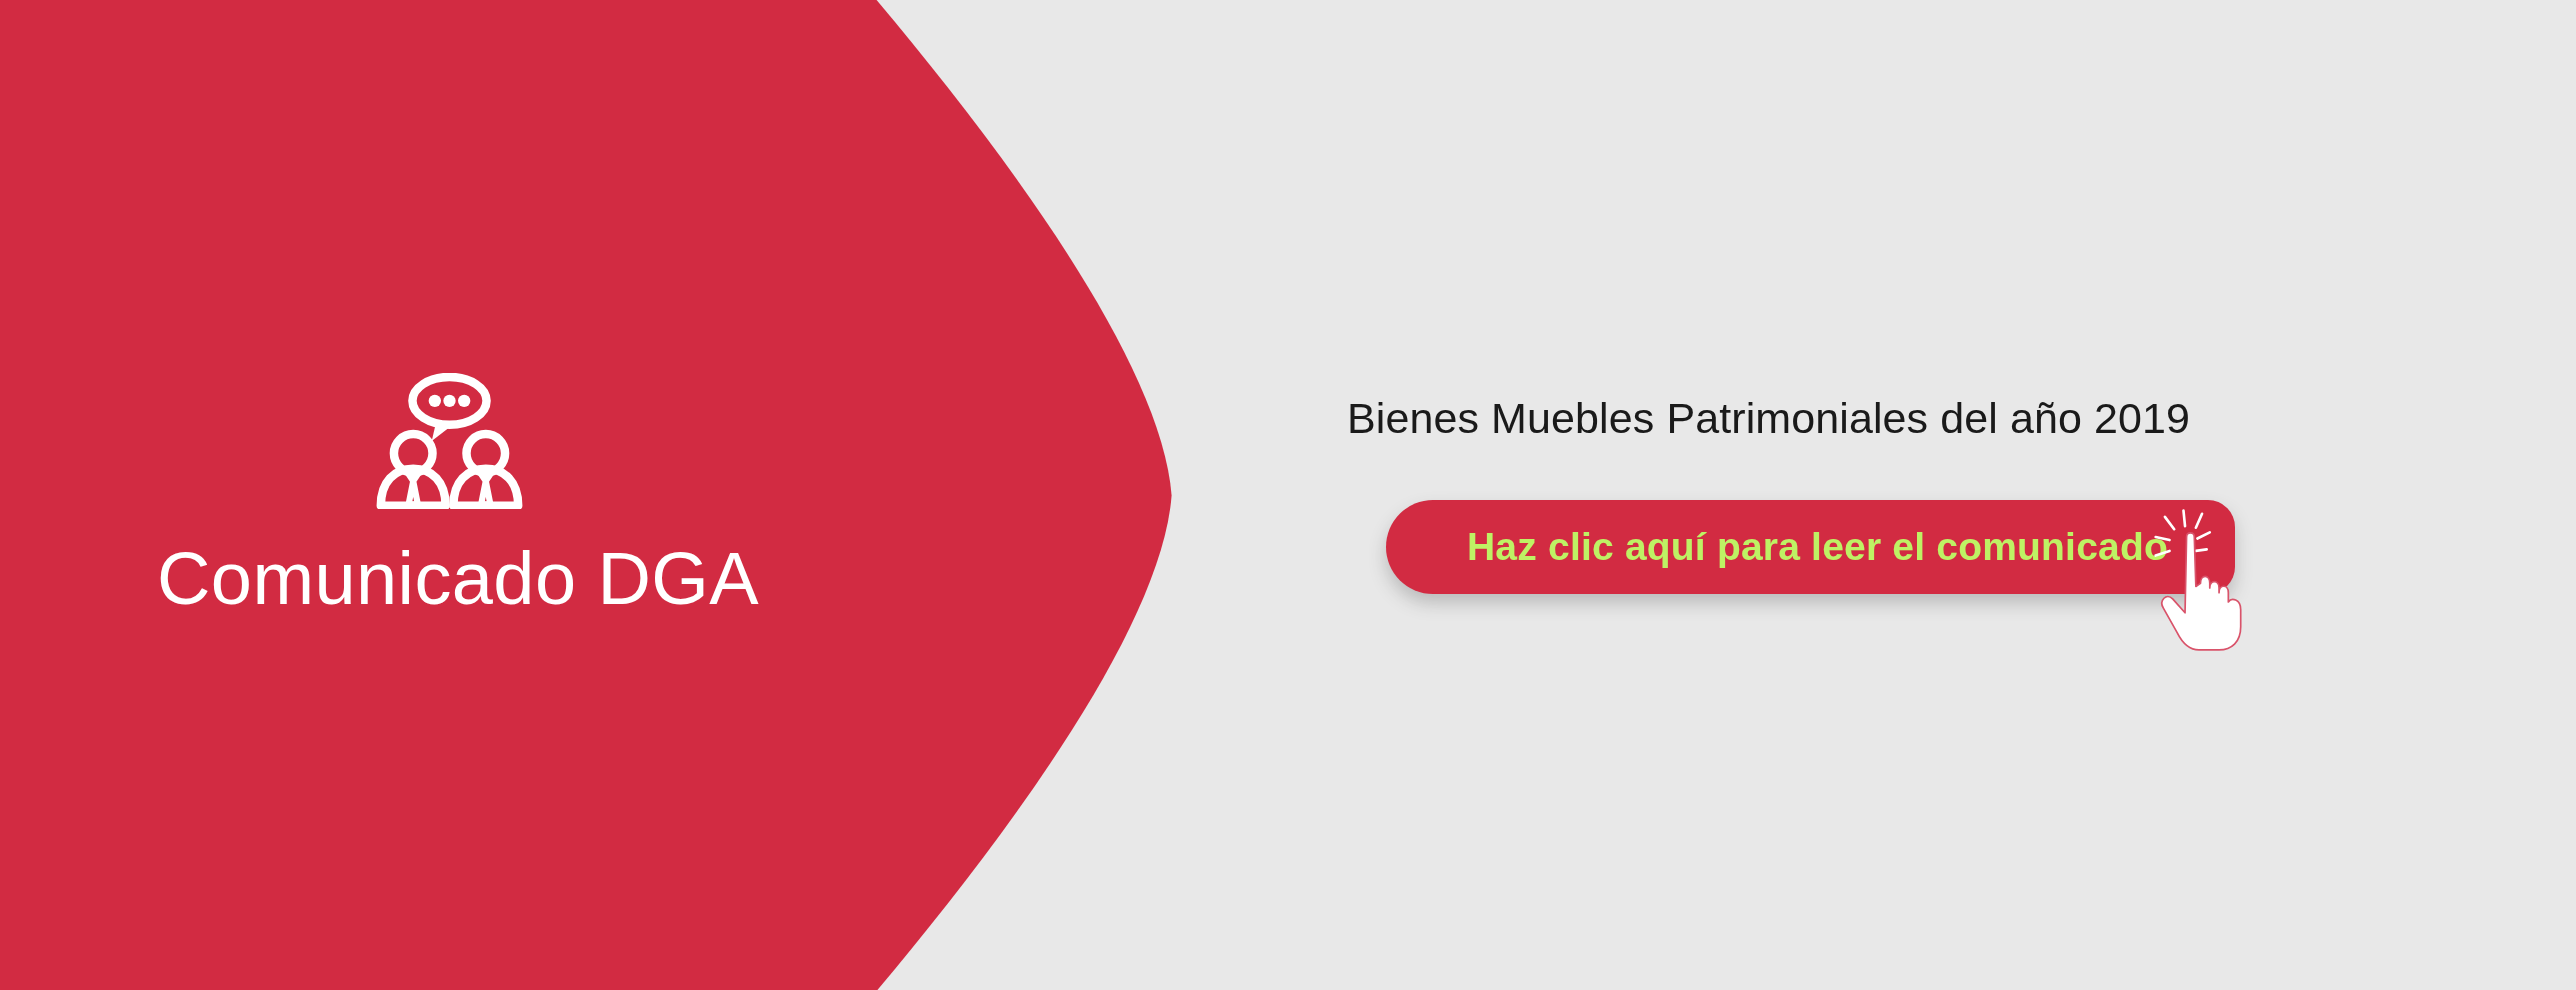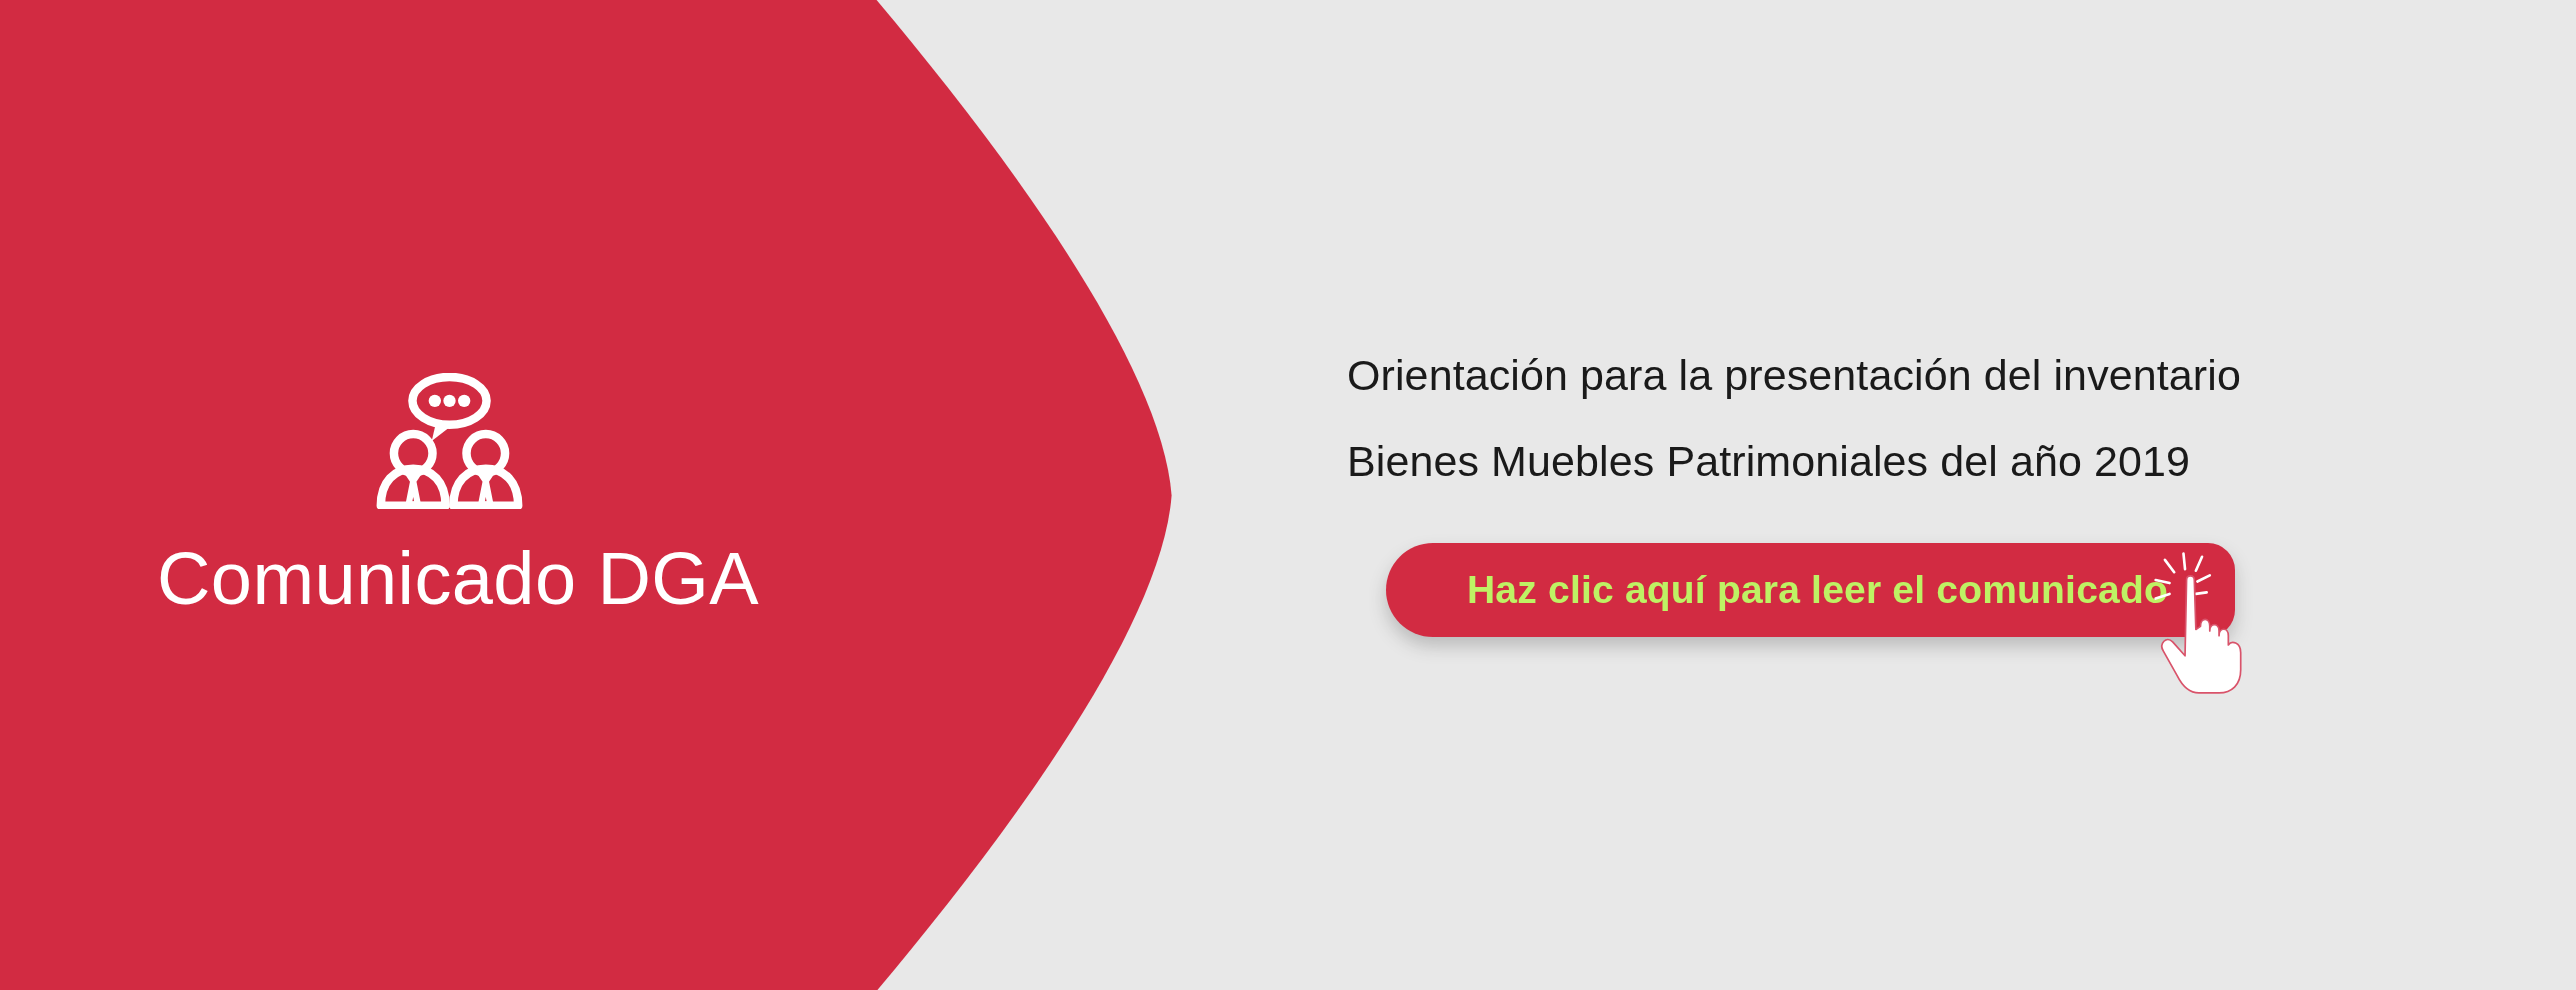--- a/index.html
+++ b/index.html
@@ -182,21 +182,20 @@
                Z" fill="none" stroke="#ffffff" stroke-width="11" stroke-linejoin="round"></path>
       <path d="M 142,128 L 150,140 L 144,170 L 156,170 L 150,140 L 158,128" fill="none" stroke="#ffffff" stroke-width="8" stroke-linejoin="round"></path>
     </svg>
 
     <div id="headline">Comunicado DGA</div>
 
   </div>
 
   <div id="right-content">
 
-    <div id="promo-line-1" class="promo-line">Orientación para la presentación del inventario</div>
 
     <div id="promo-line-2" class="promo-line">Bienes Muebles Patrimoniales del año 2019</div>
 
     <div id="cta-wrap">
       <button id="cta-button">
         <span id="cta-label">Haz clic aquí para leer el comunicado</span>
       </button>
 
       <svg id="hand-cursor-icon" viewBox="0 0 150 190" aria-hidden="true">
 

